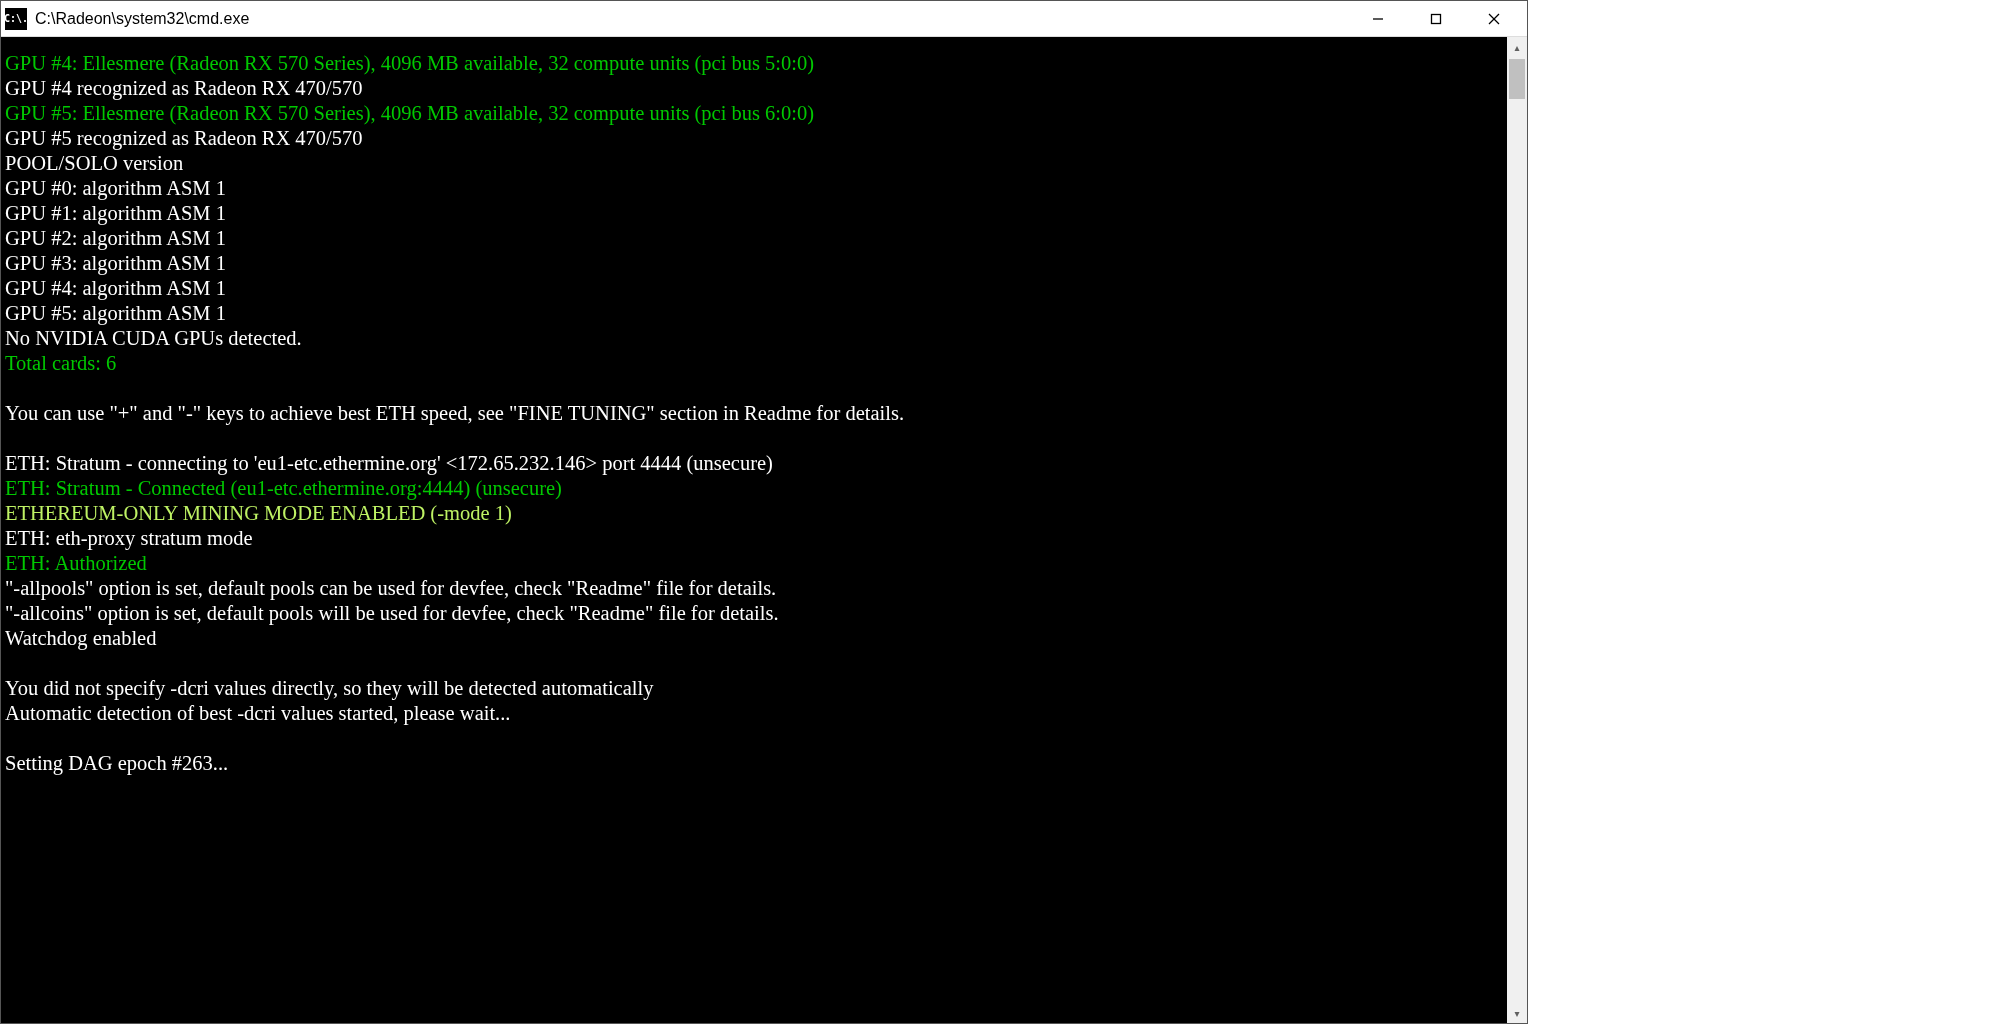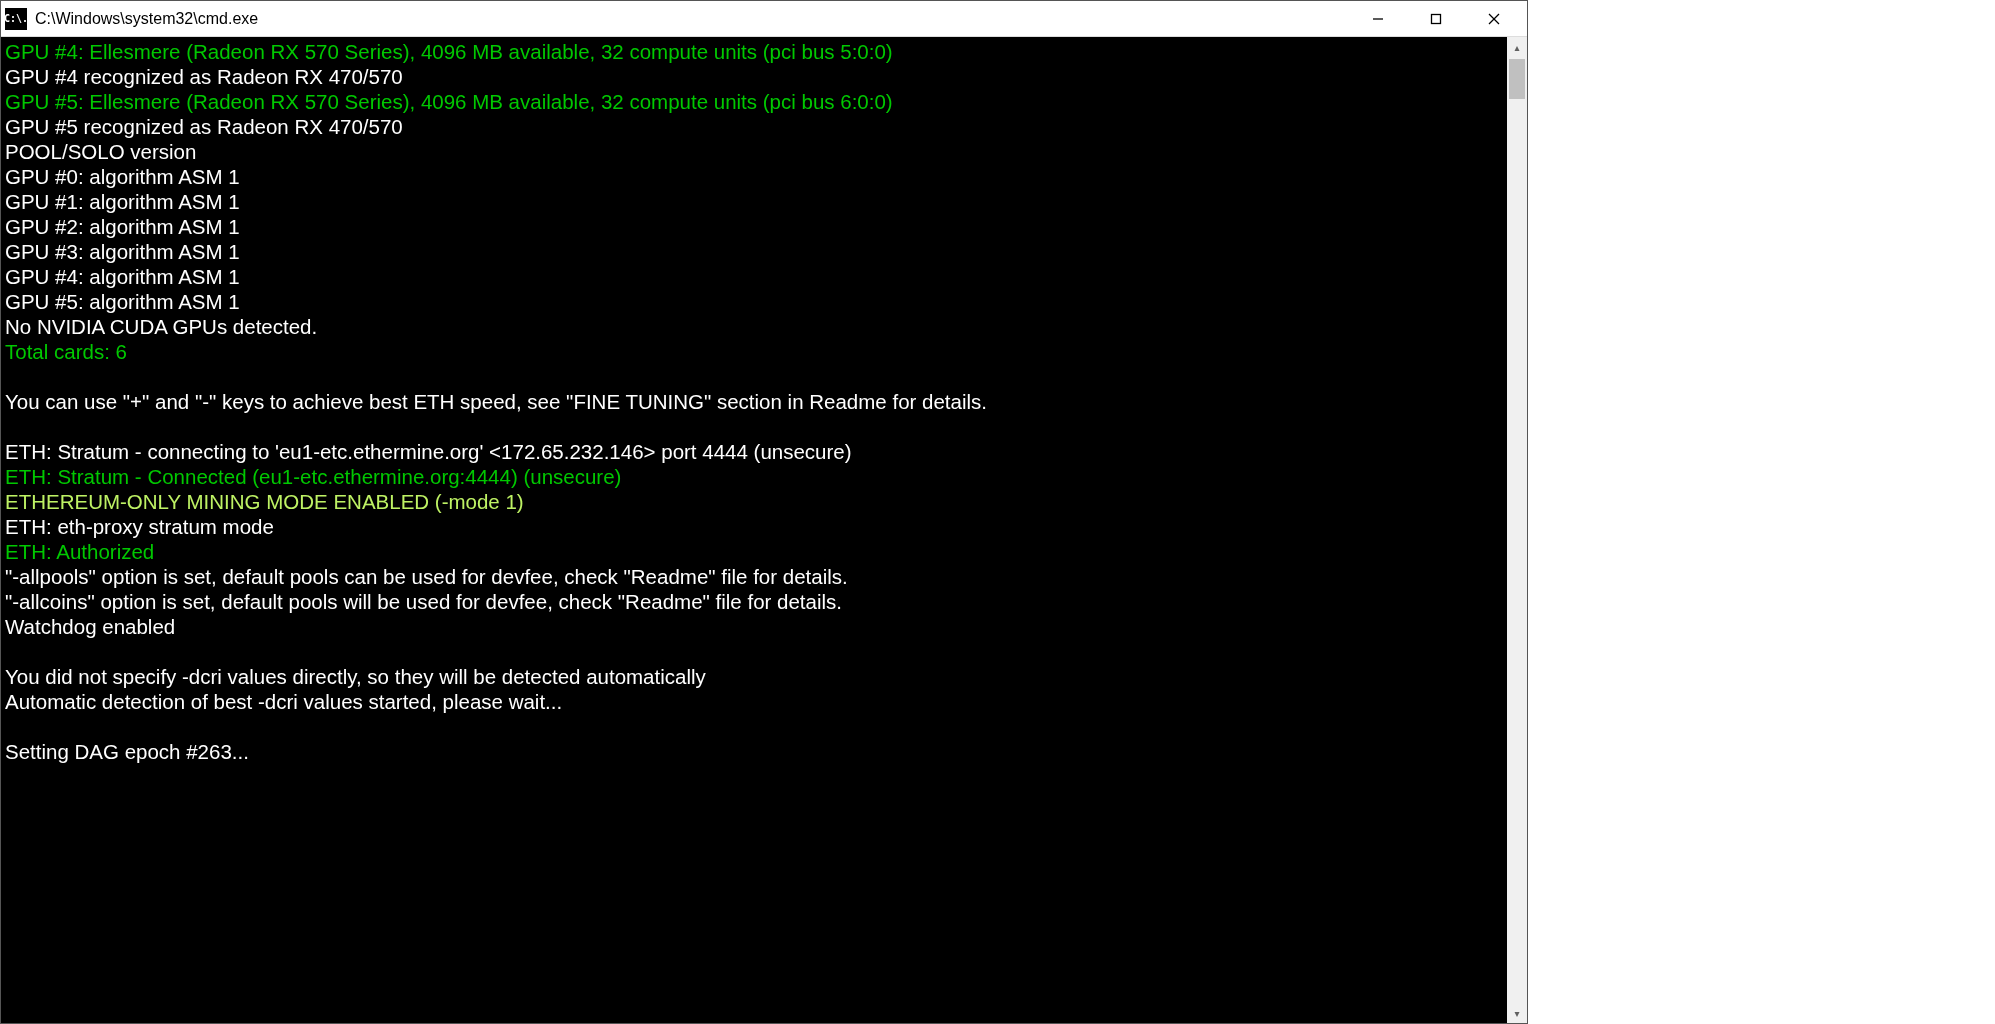--- a/index.html
+++ b/index.html
@@ -66,24 +66,24 @@
     .terminal-wrap {
       flex: 1;
       display: flex;
       background: #000;
       overflow: hidden;
     }
     .terminal {
       flex: 1;
       background: #000;
       color: #ffffff;
-      font-family: Liberation Sans, sans-serif;
+      font-family: Liberation Serif, serif;
       font-size: 20.5px;
       line-height: 25px;
-      padding: 2px 4px;
+      padding: 14px 4px;
       white-space: pre;
       overflow: hidden;
     }
     .green { color: #00c800; }
     .teal { color: #bef264; }
     .scrollbar {
       width: 20px;
       background: #f0f0f0;
       display: flex;
       flex-direction: column;
@@ -114,21 +114,21 @@
       height: 40px;
       background: #c0c0c0;
     }
   </style>
 </head>
 <body>
 
 <div class="window">
   <div class="titlebar">
     <div class="titlebar-icon">C:\.</div>
-    <div class="titlebar-title">C:\Windows\system32\cmd.exe</div>
+    <div class="titlebar-title">C:\Radeon\system32\cmd.exe</div>
     <div class="win-controls">
       <div class="win-btn">
         <svg viewBox="0 0 14 14">
             <line x1="2" y1="7" x2="12" y2="7" stroke="#000" stroke-width="1.3"></line>
           </svg>
       </div>
       <div class="win-btn">
         <svg viewBox="0 0 14 14">
             <rect x="2.5" y="2.5" width="9" height="9" fill="none" stroke="#000" stroke-width="1.3"></rect>
           </svg>

